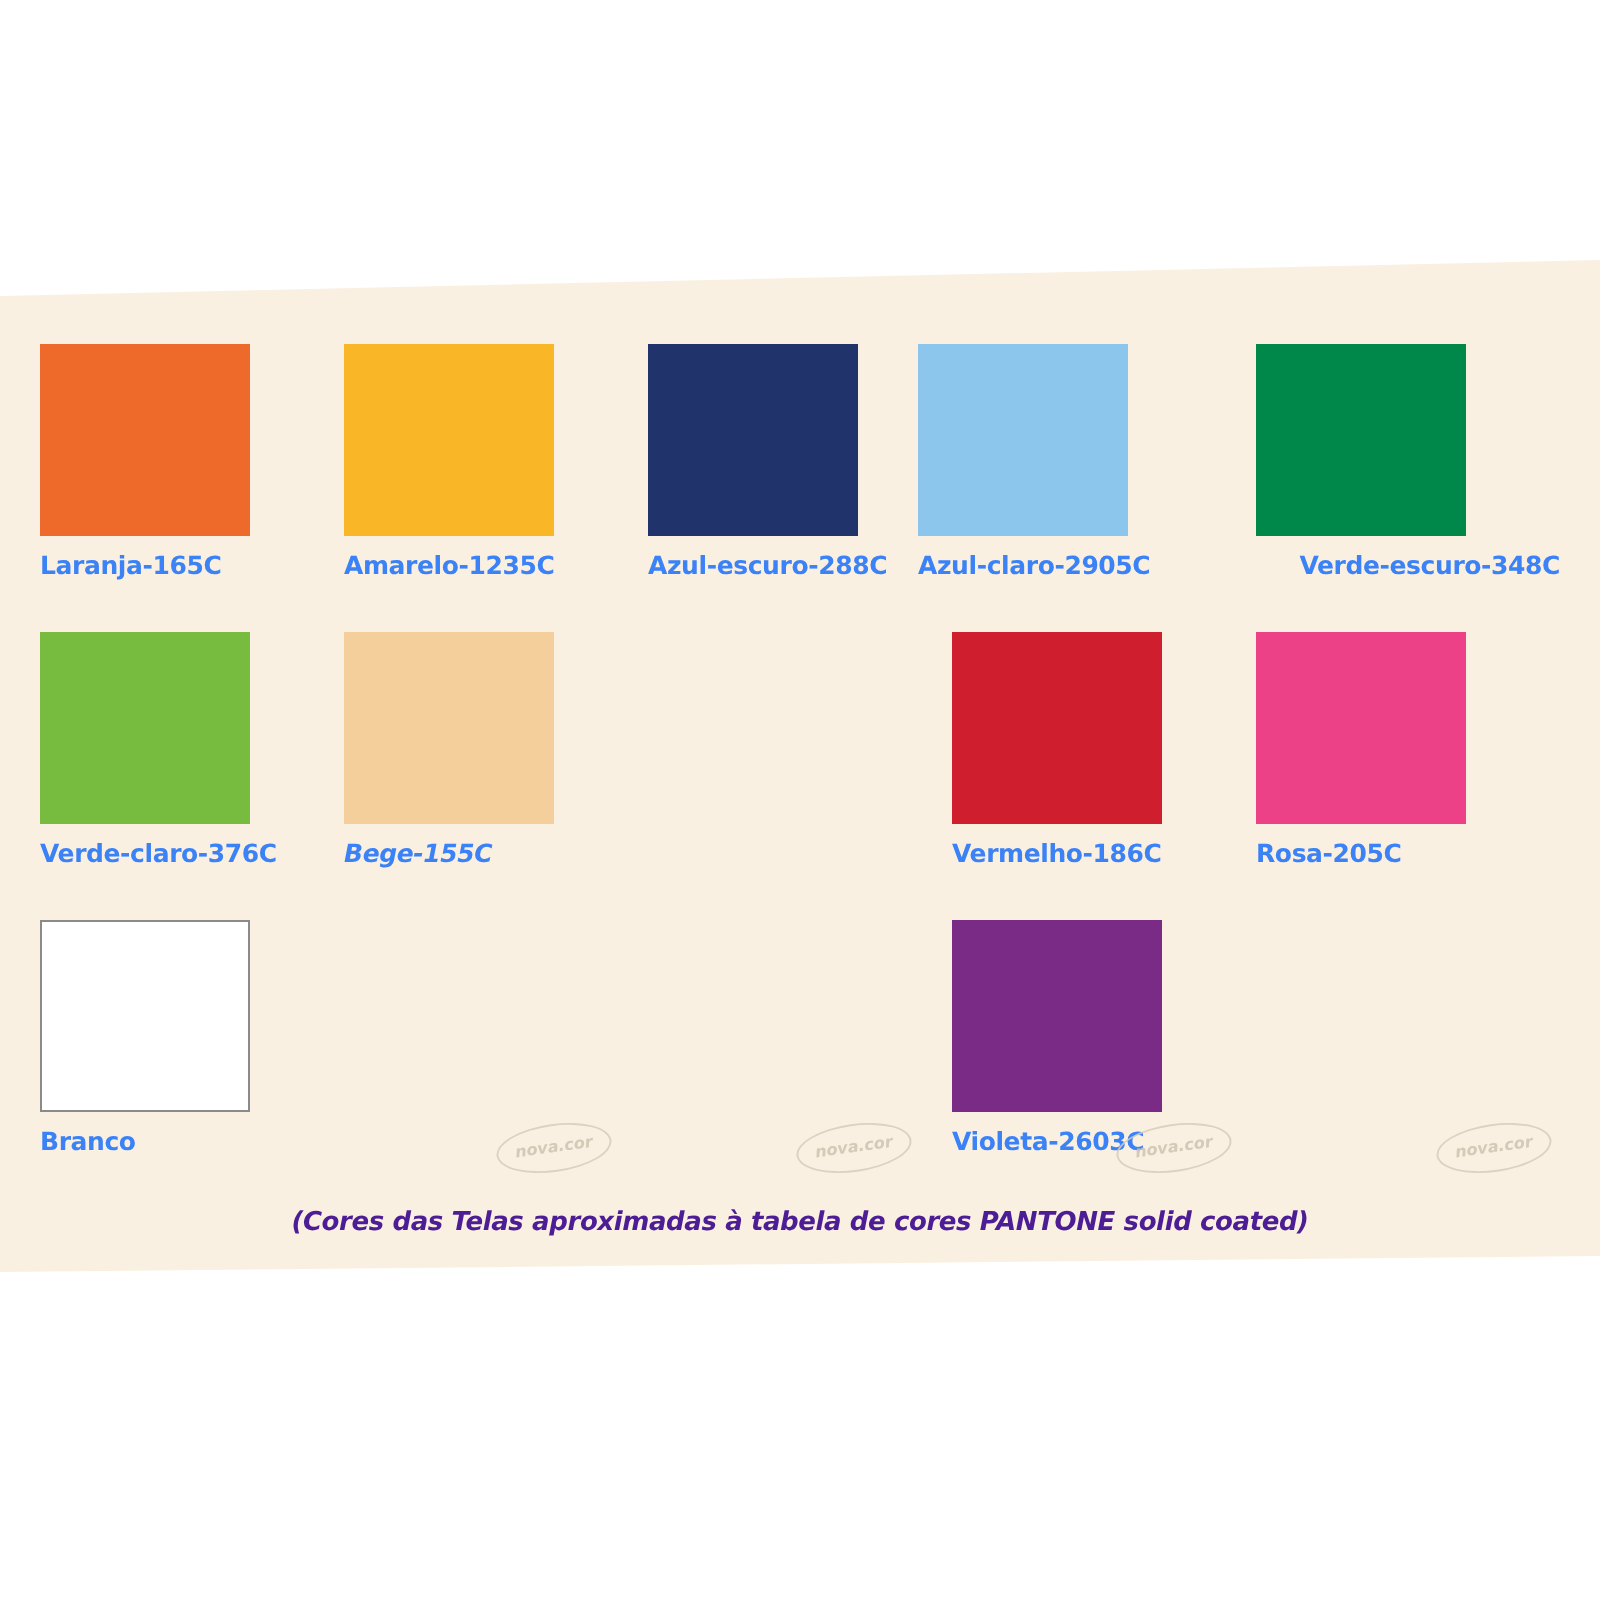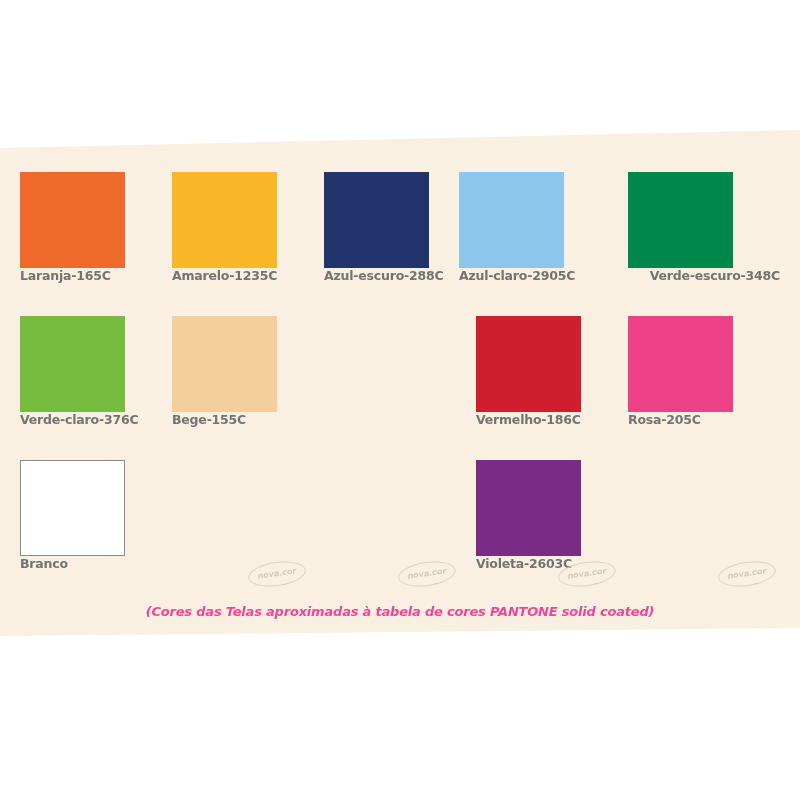--- a/index.html
+++ b/index.html
@@ -60,40 +60,40 @@
   }
 
   .swatch-chip.bordered {
     width: 103px;
     height: 94px;
     border: 1px solid #8a8a8a;
   }
 
   .swatch-label {
     display: block;
-    margin-top: 0;
+    margin-top: 7px;
     font-family: "DejaVu Sans", "Liberation Sans", sans-serif;
     font-size: 12.5px;
     font-weight: 700;
-    color: #737373;
+    color: #3b82f6;
     letter-spacing: -0.2px;
     white-space: nowrap;
   }
 
   #footer-note {
     position: absolute;
     left: 0;
     top: 604px;
     width: 800px;
     text-align: center;
     font-family: "DejaVu Sans", "Liberation Sans", sans-serif;
     font-size: 13px;
     font-weight: 700;
     font-style: italic;
-    color: #ec4899;
+    color: #4c1d95;
     letter-spacing: -0.2px;
   }
 
   
   .watermark {
     position: absolute;
     width: 56px;
     height: 22px;
     border: 1px solid #d8cdbd;
     border-radius: 50%;
@@ -138,21 +138,21 @@
         <div class="swatch-cell" style="left: 608px; text-align: right;">
           <div class="swatch-chip" title="Verde-escuro-348C" style="background: rgb(0, 135, 74);"></div>
           <span class="swatch-label">Verde-escuro-348C</span>
         </div>
       </div>
       <div class="swatch-row">
         <div class="swatch-cell" style="left: 0px;">
           <div class="swatch-chip" title="Verde-claro-376C" style="background: rgb(119, 187, 63);"></div>
           <span class="swatch-label">Verde-claro-376C</span>
         </div>
-        <div class="swatch-cell" style="left: 152px;">
+        <div class="swatch-cell" style="left: 152px; font-style: italic;">
           <div class="swatch-chip" title="Bege-155C" style="background: rgb(245, 207, 155);"></div>
           <span class="swatch-label">Bege-155C</span>
         </div>
         <div class="swatch-cell" style="left: 456px;">
           <div class="swatch-chip" title="Vermelho-186C" style="background: rgb(207, 31, 46);"></div>
           <span class="swatch-label">Vermelho-186C</span>
         </div>
         <div class="swatch-cell" style="left: 608px;">
           <div class="swatch-chip" title="Rosa-205C" style="background: rgb(236, 65, 134);"></div>
           <span class="swatch-label">Rosa-205C</span>

